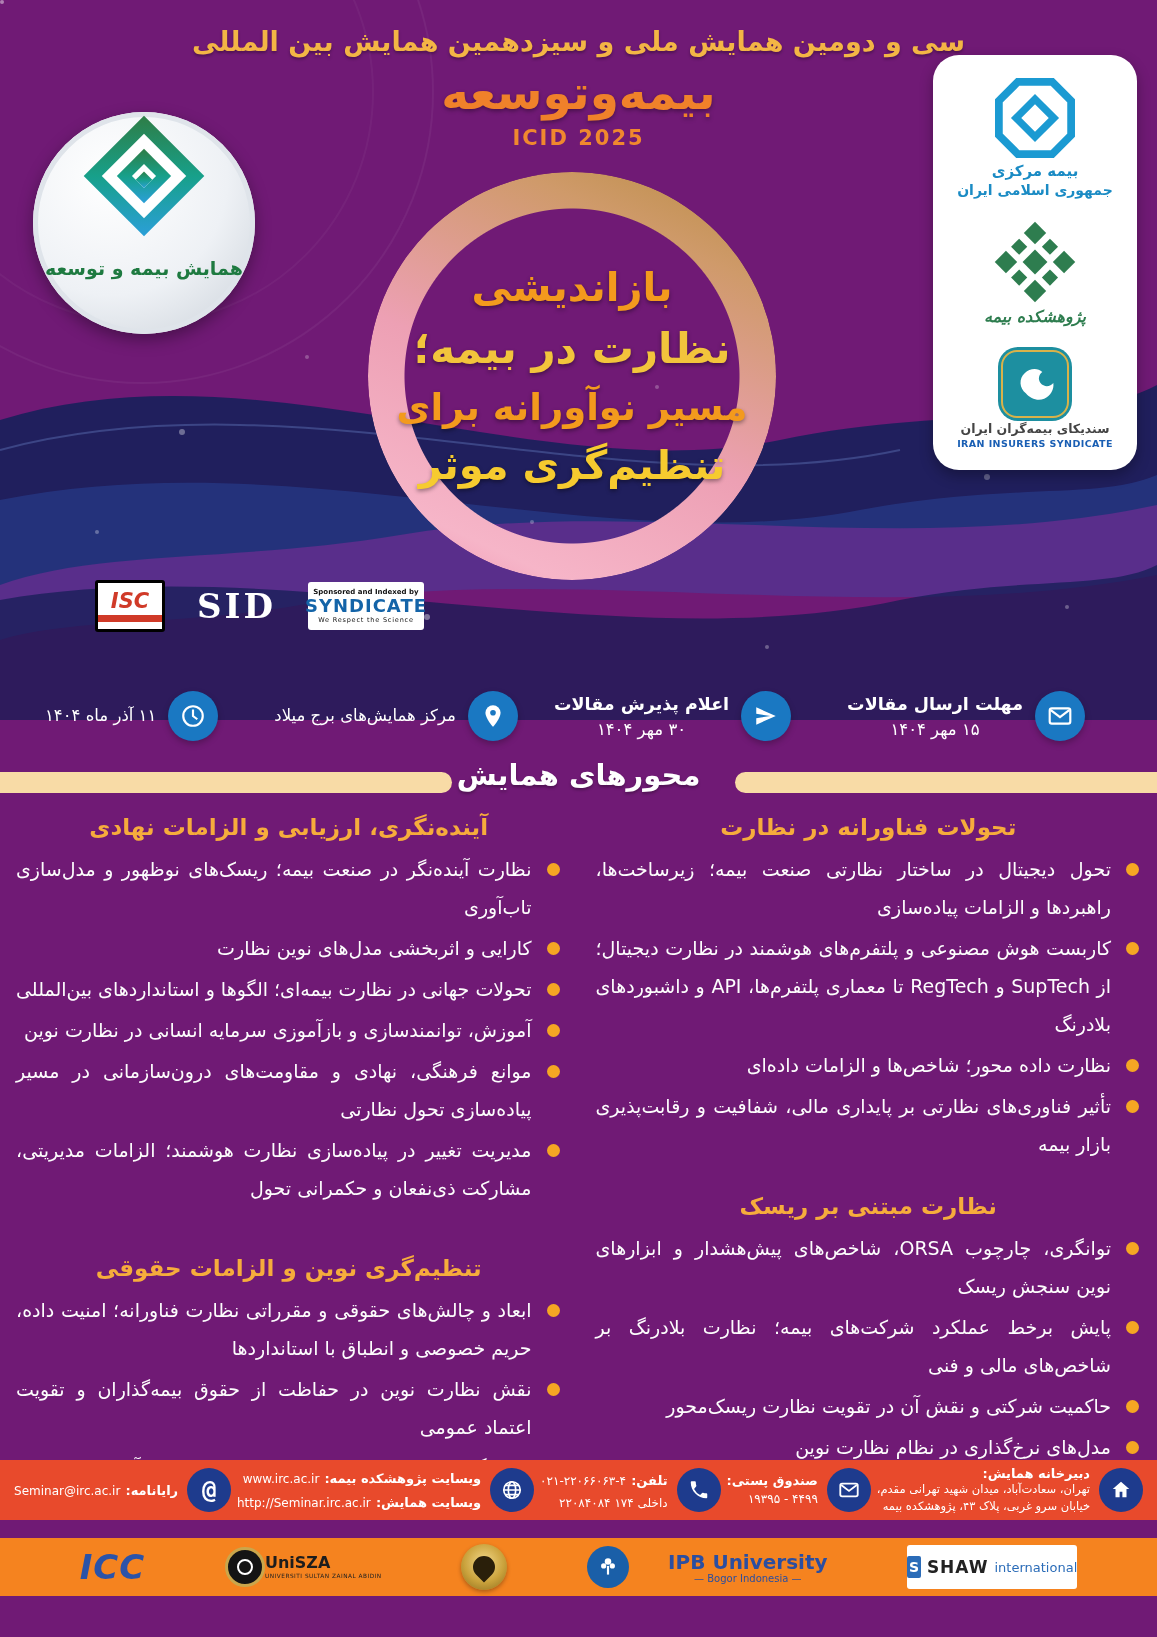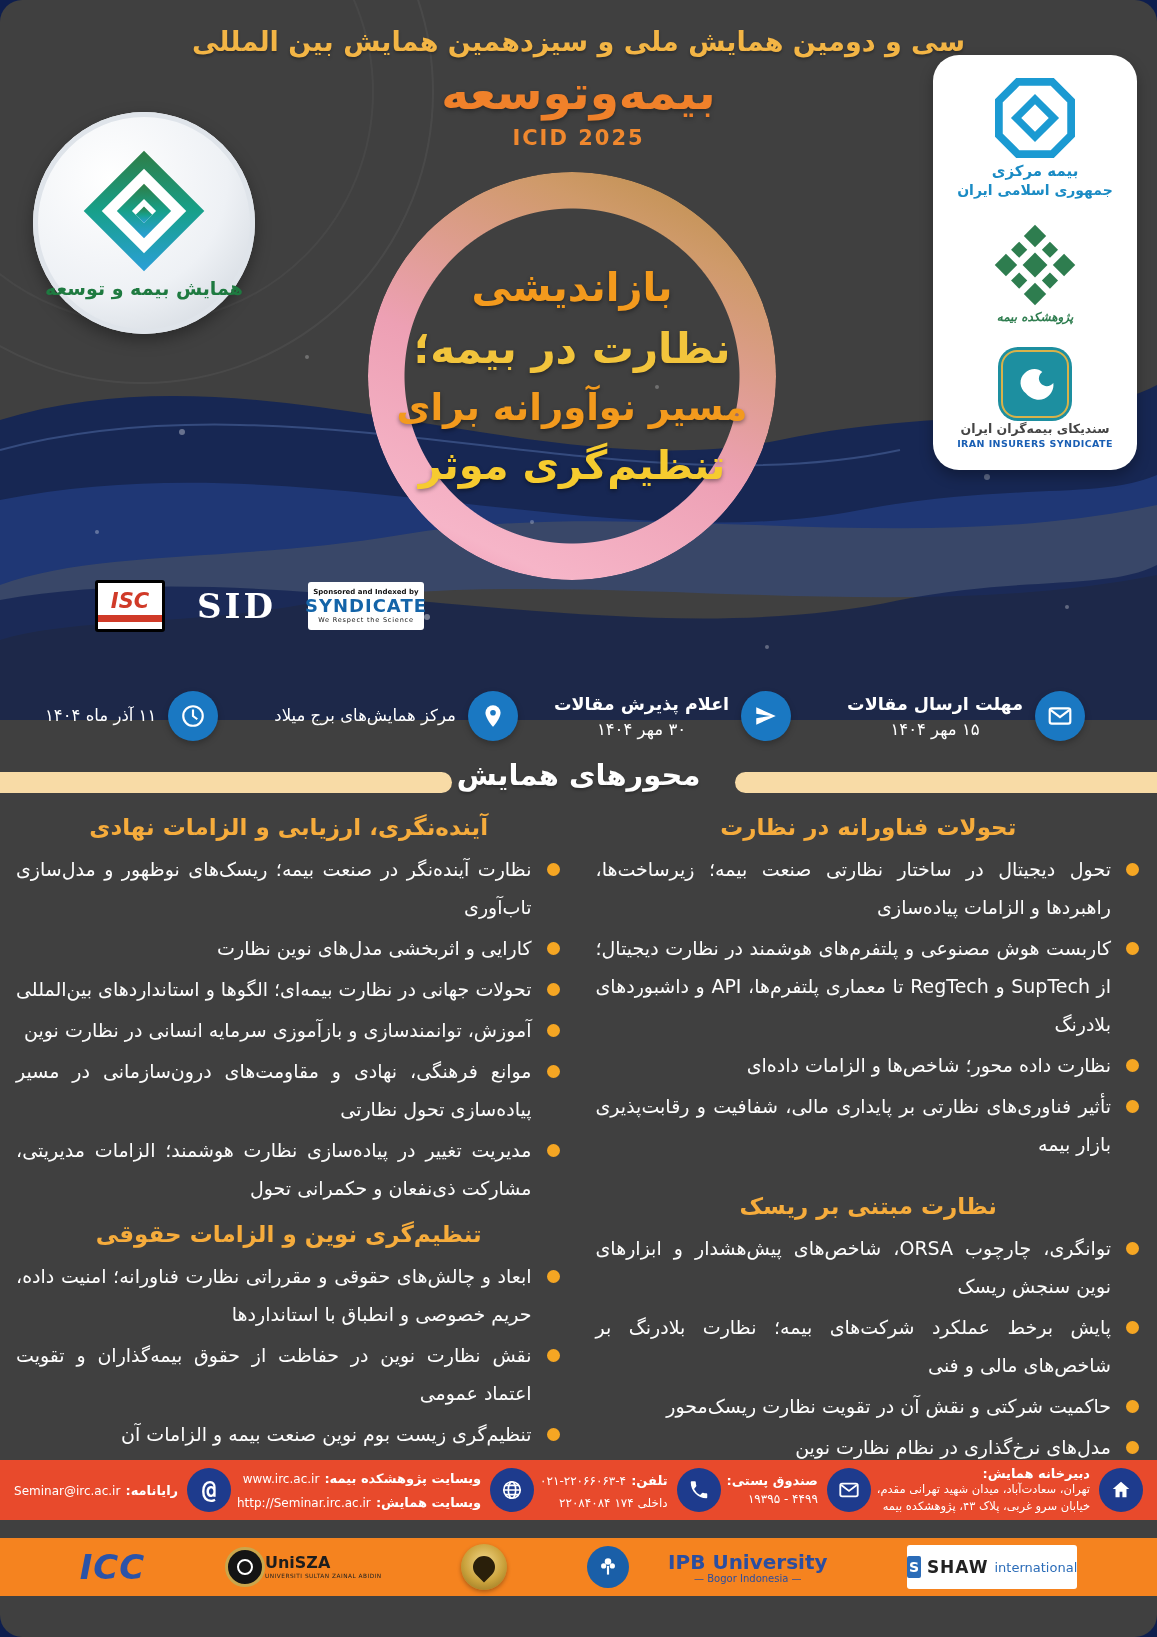--- a/index.html
+++ b/index.html
@@ -1,47 +1,47 @@
 <!DOCTYPE html>
 <html lang="fa"><head>
 <meta charset="utf-8">
 <style>
   html,body{margin:0;padding:0;background:#0e1e4e;}
-  .poster{position:relative;width:1157px;height:1637px;margin:0 auto;background:#404040;
-    overflow:hidden;font-family:"DejaVu Sans","Liberation Sans",sans-serif;direction:rtl;border-radius:22px;}
+  .poster{position:relative;width:1157px;height:1637px;margin:0 auto;background:#701a75;
+    overflow:hidden;font-family:"DejaVu Sans","Liberation Sans",sans-serif;direction:rtl;}
   
   .arc{position:absolute;border-radius:50%;border:2px solid rgba(255,255,255,.05);}
   .arc1{left:-150px;top:-200px;width:580px;height:580px;}
   .arc2{left:-90px;top:-140px;width:460px;height:460px;border-color:rgba(255,255,255,.04);}
   .waves{position:absolute;left:0;top:300px;width:1157px;height:420px;}
   .dots{position:absolute;top:0;left:0;width:4px;height:4px;border-radius:50%;background:rgba(255,255,255,.45);
     box-shadow:180px 430px 0 1px rgba(255,255,255,.35),95px 530px 0 0 rgba(255,255,255,.3),
     425px 615px 0 1px rgba(255,255,255,.4),655px 385px 0 0 rgba(255,255,255,.25),
     985px 475px 0 1px rgba(255,255,255,.3),765px 645px 0 0 rgba(255,255,255,.3),
     305px 355px 0 0 rgba(255,255,255,.25),1065px 605px 0 0 rgba(255,255,255,.3),530px 520px 0 0 rgba(255,255,255,.28);}
   
   .hdr{position:absolute;left:170px;right:170px;top:24px;text-align:center;}
   .hdr-sub{color:#f3b545;font-size:27px;font-weight:bold;line-height:1.3;text-shadow:0 2px 3px rgba(0,0,0,.3);}
   .hdr-title{color:#f0812a;font-size:47px;font-weight:bold;margin-top:6px;text-shadow:0 2px 4px rgba(0,0,0,.35);}
   .hdr-code{color:#f0882e;font-size:21px;font-weight:bold;letter-spacing:2px;margin-top:6px;direction:ltr;}
   
   .badge{position:absolute;left:33px;top:112px;width:222px;height:222px;border-radius:50%;
     background:radial-gradient(circle at 35% 30%,#ffffff 0%,#eef1f5 55%,#c9d0d8 100%);
     box-shadow:0 6px 16px rgba(0,0,0,.35), inset 0 0 0 5px #dfe4ea;display:flex;flex-direction:column;
-    align-items:center;justify-content:center;}
+    align-items:center;justify-content:flex-start;gap:15px;}
   .badge svg{width:128px;height:128px;}
   .badge-label{color:#1e7a40;font-size:19px;font-weight:bold;margin-top:2px;}
   
   .org-card{position:absolute;left:933px;top:55px;width:204px;height:415px;background:#fff;border-radius:26px;
     box-shadow:0 6px 14px rgba(0,0,0,.3);display:flex;flex-direction:column;align-items:center;
     justify-content:space-between;padding:20px 8px;box-sizing:border-box;text-align:center;}
   .org-block{display:flex;flex-direction:column;align-items:center;}
   .org-l1{color:#1a8bc4;font-size:15px;font-weight:bold;line-height:1.35;}
   .org-l2{color:#1a8bc4;font-size:14px;font-weight:bold;line-height:1.3;}
-  .org2 .org-l1{color:#2e7d4f;font-style:italic;font-size:12px;}
+  .org2 .org-l1{color:#2e7d4f;font-style:italic;font-size:16px;}
   .org3 .org-l1{color:#444;font-size:12.5px;font-weight:bold;}
   .org3 .org-l2{color:#1a5fb4;font-size:9.5px;letter-spacing:.4px;}
   .squircle{width:74px;height:74px;border-radius:20px;background:#1d8fa0;position:relative;display:flex;
     align-items:center;justify-content:center;}
   .squircle::before{content:"";position:absolute;inset:3px;border:2px solid #d8b24a;border-radius:16px;}
   
   .ring{position:absolute;left:368px;top:172px;width:408px;height:408px;border-radius:50%;
     background:linear-gradient(205deg,#b98c41 0%,#cf9a6a 20%,#eda0b4 55%,#f6b5c8 85%,#ef93b1 100%);
     -webkit-mask:radial-gradient(closest-side,transparent calc(100% - 37px),#000 calc(100% - 36px));
     mask:radial-gradient(closest-side,transparent calc(100% - 37px),#000 calc(100% - 36px));}
@@ -347,21 +347,21 @@
           </li>
         <li class="bitem">
             <span class="bdot"></span>
             <span class="btext">موانع فرهنگی، نهادی و مقاومت‌های درون‌سازمانی در مسیر پیاده‌سازی تحول نظارتی</span>
           </li>
         <li class="bitem">
             <span class="bdot"></span>
             <span class="btext">مدیریت تغییر در پیاده‌سازی نظارت هوشمند؛ الزامات مدیریتی، مشارکت ذی‌نفعان و حکمرانی تحول</span>
           </li>
       </ul>
-      <div class="sec-heading" style="margin-top:14px">تنظیم‌گری نوین و الزامات حقوقی</div>
+      <div class="sec-heading" style="margin-top:48px">تنظیم‌گری نوین و الزامات حقوقی</div>
       <ul class="blist">
         <li class="bitem">
             <span class="bdot"></span>
             <span class="btext">ابعاد و چالش‌های حقوقی و مقرراتی نظارت فناورانه؛ امنیت داده، حریم خصوصی و انطباق با استانداردها</span>
           </li>
         <li class="bitem">
             <span class="bdot"></span>
             <span class="btext">نقش نظارت نوین در حفاظت از حقوق بیمه‌گذاران و تقویت اعتماد عمومی</span>
           </li>
         <li class="bitem">

